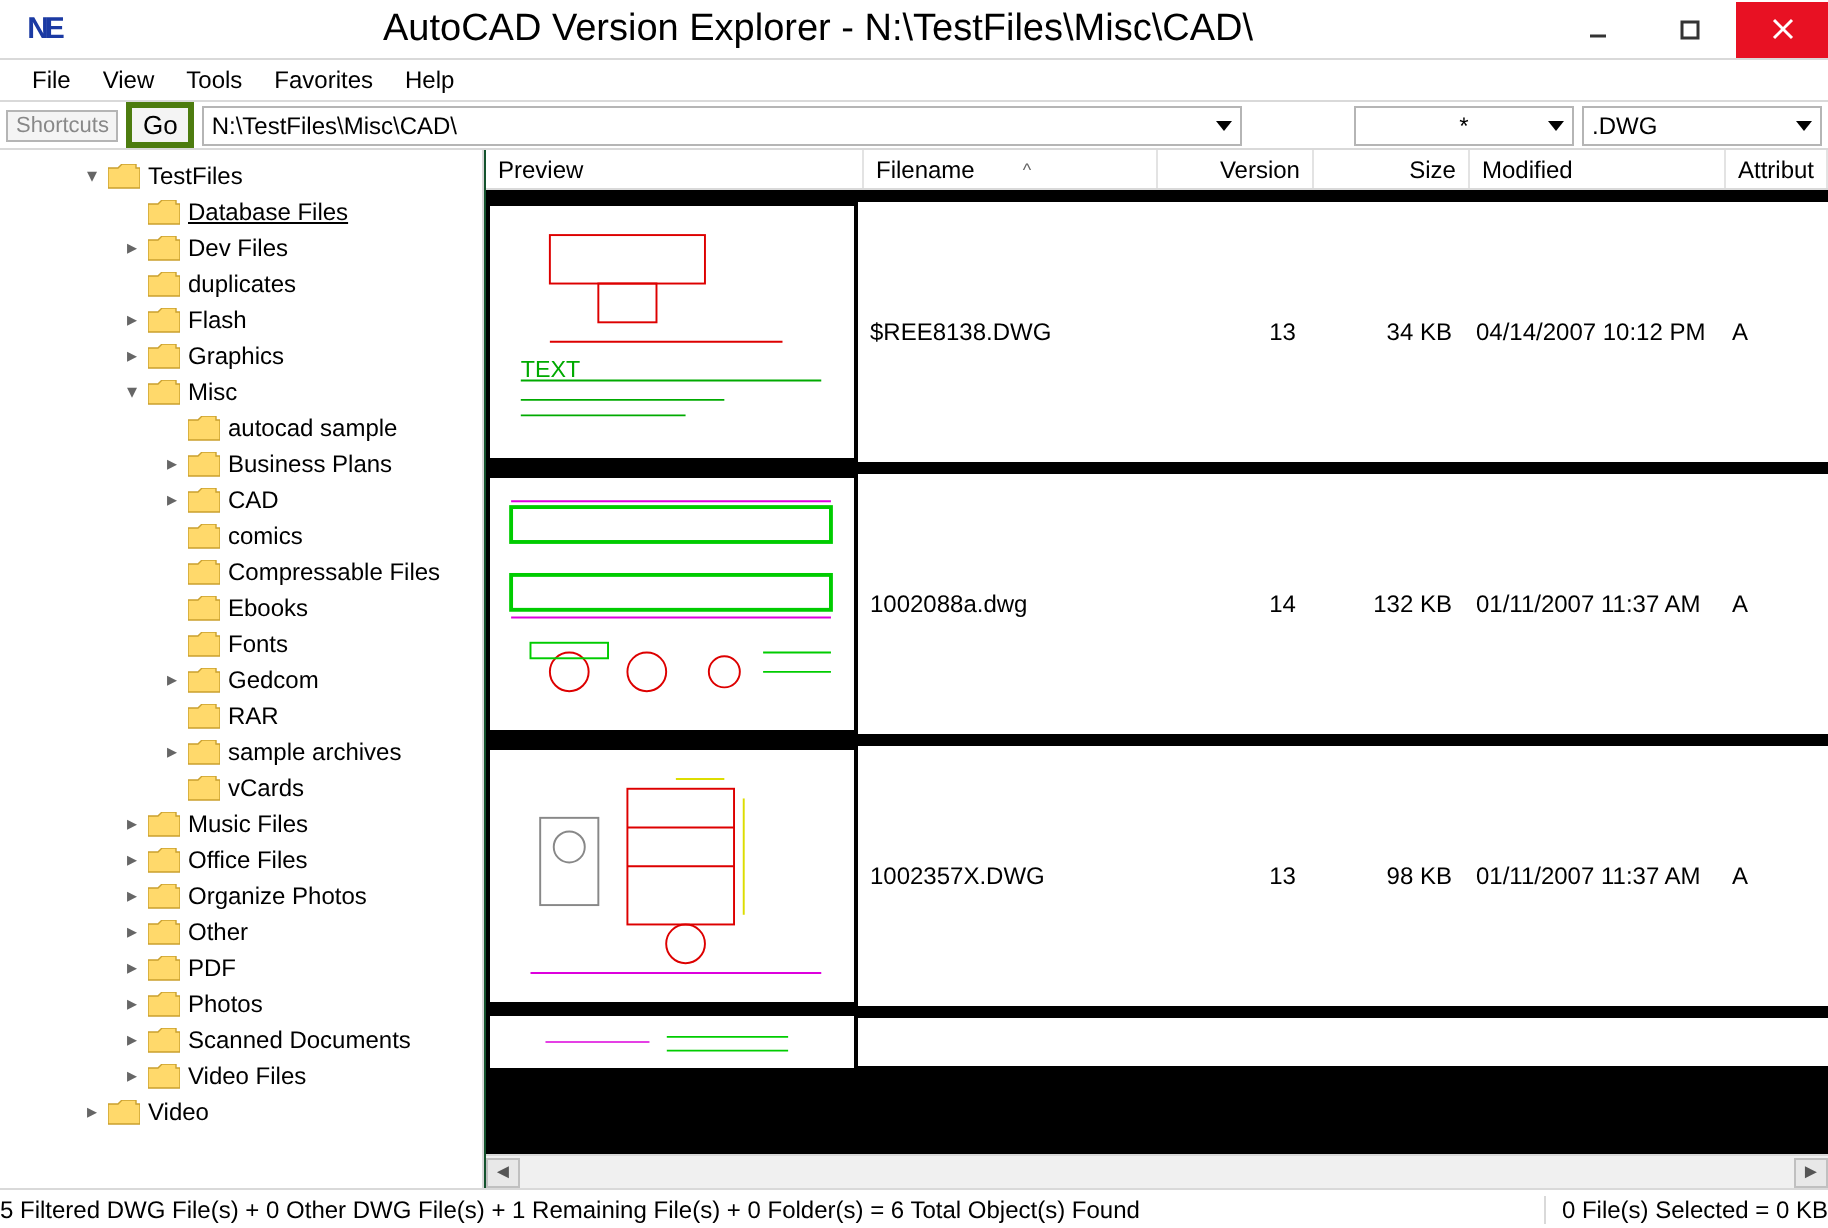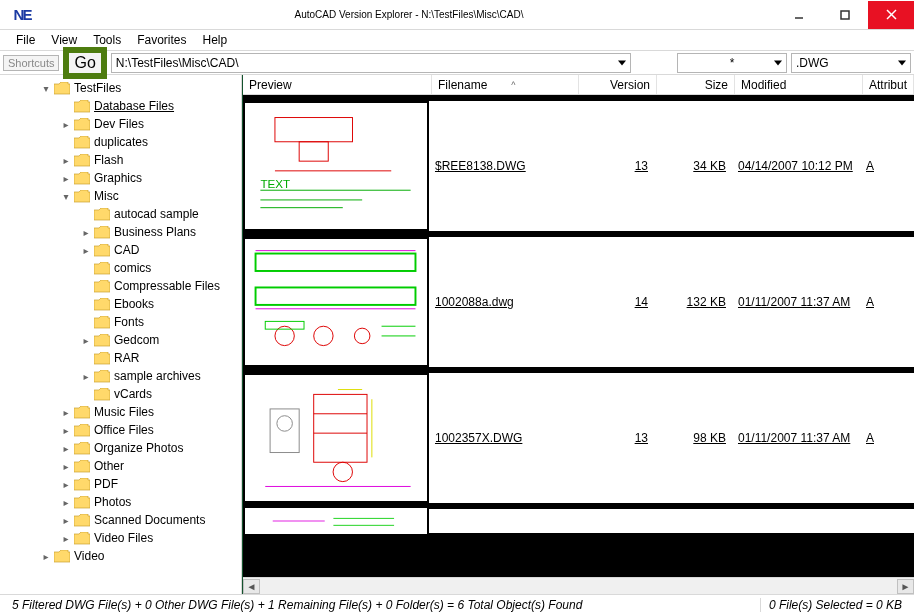--- a/index.html
+++ b/index.html
@@ -1,34 +1,34 @@
 <!DOCTYPE html>
 <html><head>
 <meta charset="utf-8">
 <style>
 * { box-sizing: border-box; margin: 0; padding: 0; font-family: "Segoe UI", Tahoma, sans-serif; font-size: 12px; }
 html, body { width: 914px; height: 614px; overflow: hidden; background: #fff; }
 
 
 .titlebar { height: 30px; background: #fff; border-bottom: 1px solid #d9d9d9; display: flex; align-items: center; gap: 28px; }
 .titlebar .appicon { width: 28px; height: 18px; margin: 0 6px 0 8px; display: flex; align-items: center; justify-content: center; color: #1b3aa3; font-weight: bold; font-family: Arial; font-size: 15px; letter-spacing: -2px; }
-.titlebar .title { flex: 1; text-align: center; color: #000; font-size: 10px; }
+.titlebar .title { flex: 1; text-align: center; color: #000; font-size: 19px; }
 .titlebar .winbtns { display: flex; }
 .titlebar .winbtn { width: 46px; height: 28px; display: flex; align-items: center; justify-content: center; }
 .titlebar .winbtn.close { background: #e81123; color: #fff; }
 .titlebar .winbtn svg { display: block; }
 
 
 .menubar { height: 21px; border-bottom: 1px solid #d9d9d9; display: flex; align-items: center; padding-left: 8px; }
 .menubar .item { padding: 2px 8px; cursor: default; }
 
 
 .toolbar { height: 24px; border-bottom: 1px solid #d9d9d9; display: flex; align-items: center; padding: 0 3px; gap: 4px; }
 .toolbar .shortcuts { border: 1px solid #b5b5b5; padding: 1px 4px; color: #888; background: #f4f4f4; font-size: 11px; }
-.toolbar .go { border: 6px solid #4d7c0f; padding: 1px 5px; background: #f4f4f4; font-size: 16px; }
+.toolbar .go { border: 3px solid #4d7c0f; padding: 1px 5px; background: #f4f4f4; font-size: 13px; }
 .toolbar .path { flex: 0 0 520px; border: 1px solid #b5b5b5; padding: 2px 4px; background: #fff; position: relative; }
 .toolbar .path::after { content:""; position:absolute; right:4px; top:50%; transform:translateY(-50%); border-left:4px solid transparent; border-right:4px solid transparent; border-top:5px solid #000;}
 .toolbar .spacer { flex: 1; }
 .toolbar .filterbox { width: 110px; border: 1px solid #b5b5b5; padding: 2px 4px; background: #fff; text-align: center; position: relative; }
 .toolbar .filterbox::after { content:""; position:absolute; right:4px; top:50%; transform:translateY(-50%); border-left:4px solid transparent; border-right:4px solid transparent; border-top:5px solid #000; }
 .toolbar .extbox { width: 120px; border: 1px solid #b5b5b5; padding: 2px 4px; background: #fff; position: relative; }
 .toolbar .extbox::after { content:""; position:absolute; right:4px; top:50%; transform:translateY(-50%); border-left:4px solid transparent; border-right:4px solid transparent; border-top:5px solid #000; }
 
 
 .main { display: flex; height: 519px; }
@@ -50,34 +50,34 @@
 .col-size { width: 78px; text-align: right; justify-content: flex-end; }
 .col-modified { width: 128px; }
 .col-attrib { flex: 1; }
 .sortcaret { margin-left:3px; font-size:9px; color:#666; }
 
 
 .rows { flex: 1; background: #000; overflow: hidden; position: relative; }
 .filerow { background: #fff; border-top: 3px solid #000; border-bottom: 3px solid #000; display: flex; align-items: center; }
 .filerow:first-child { border-top: 6px solid #000; }
 .thumb { width: 186px; height: 130px; border: 2px solid #000; margin: 0 0 0 0; background: #fff; position: relative; overflow: hidden; }
-.cells { flex: 1; display: flex; align-items: flex-start; height: 100%; text-decoration: underline; }
+.cells { flex: 1; display: flex; align-items: flex-start; height: 100%; }
 .cells .cell { padding: 0 6px; }
 .c-file { width: 147px; }
 .c-ver { width: 78px; text-align: right; }
 .c-size { width: 78px; text-align: right; }
 .c-mod { width: 128px; }
 .c-att { flex: 1; }
 
 .hscroll { height: 17px; background: #f0f0f0; border-top: 1px solid #d9d9d9; display:flex; align-items:center; }
 .hscroll .arrow { width:17px; height:15px; border:1px solid #c0c0c0; background:#e8e8e8; display:flex; align-items:center; justify-content:center; font-size:10px; color:#555; }
 .hscroll .track { flex:1; }
 
 
-.statusbar { height: 20px; border-top: 1px solid #d9d9d9; display: flex; align-items: center; padding: 0 12px; font-size: 11px; font-style: italic; }
+.statusbar { height: 20px; border-top: 1px solid #d9d9d9; display: flex; align-items: center; padding: 0 0; font-size: 11px; }
 .statusbar .left { flex: 1; }
 .statusbar .right { border-left: 1px solid #d9d9d9; padding-left: 8px; }
 
 
 .thumb svg { width: 100%; height: 100%; }
 </style>
 </head>
 <body>
 
 <div class="titlebar">

